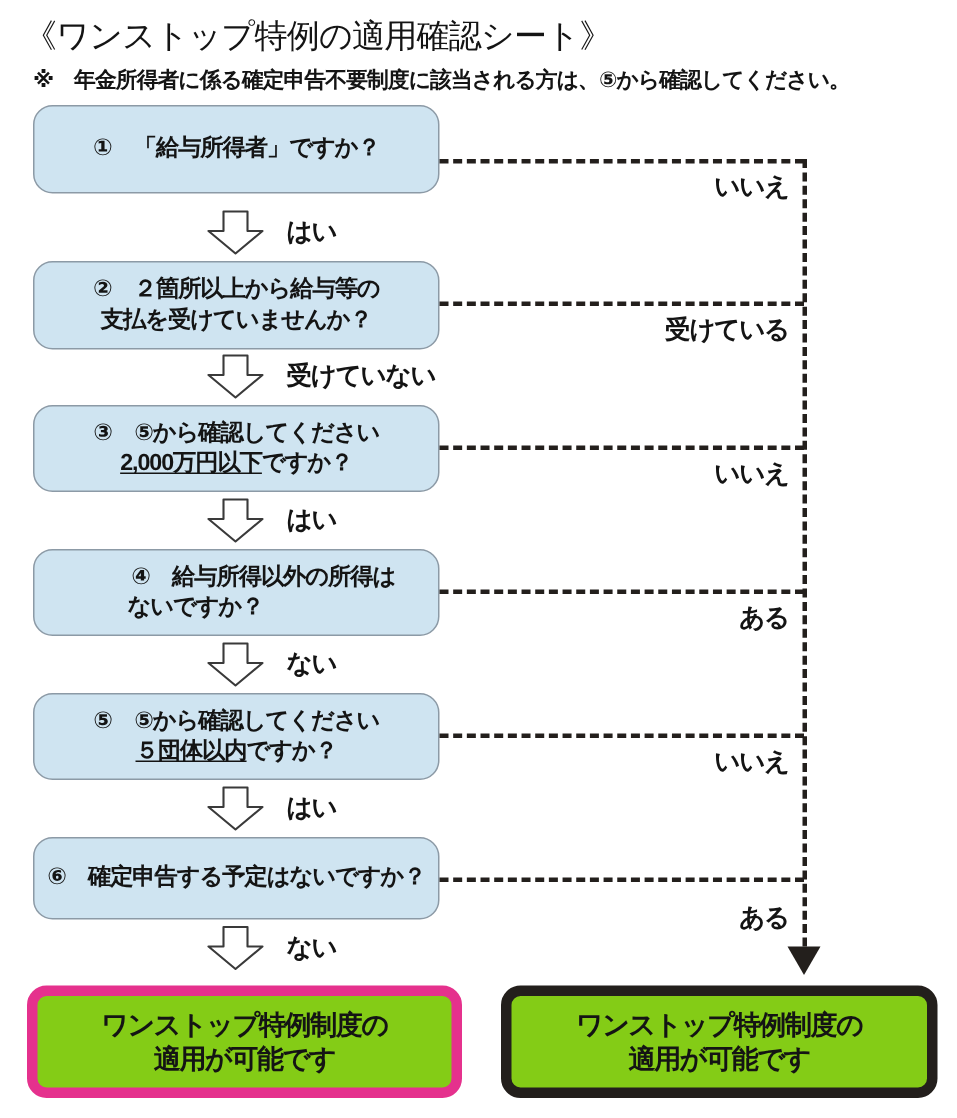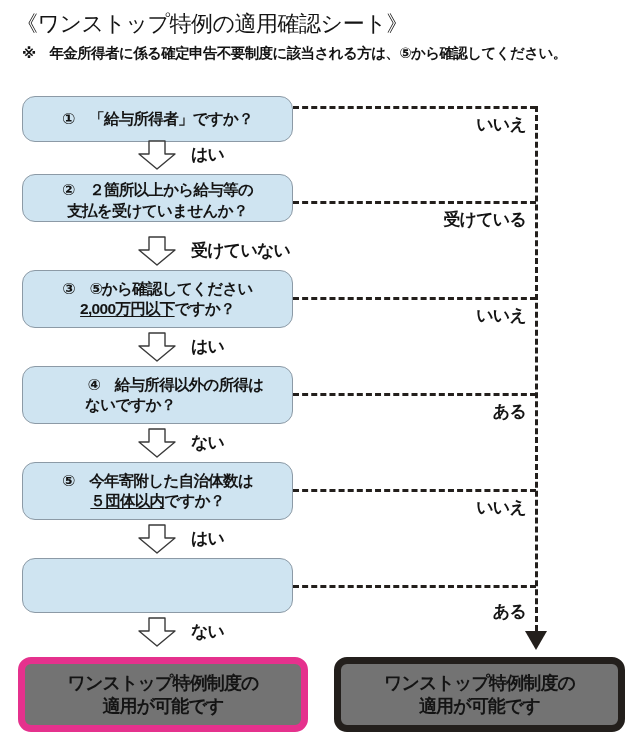--- a/index.html
+++ b/index.html
@@ -113,21 +113,21 @@
     letter-spacing: -0.8px;
     white-space: nowrap;
     text-align: right;
     color: #141414;
   }
 
   
   .result {
     position: absolute;
     box-sizing: border-box;
-    background: #737373;
+    background: #84cc16;
     border-radius: 13px;
     display: flex;
     flex-direction: column;
     align-items: center;
     justify-content: center;
     text-align: left;
   }
   #result-ok {
     left: 18px;  top: 657px;
     width: 290px; height: 75px;
@@ -146,31 +146,31 @@
     white-space: nowrap;
     color: #141414;
   }
 </style>
 </head>
 <body>
 
 <div id="sheet-title">《ワンストップ特例の適用確認シート》</div>
 <div id="sheet-note">※　年金所得者に係る確定申告不要制度に該当される方は、⑤から確認してください。</div>
 
-<div class="qbox" id="box-q1" style="top:96px; height:46px;">
+<div class="qbox" id="box-q1" style="top:70px; height:59px;">
   <div class="qline">①　「給与所得者」ですか？</div>
 </div>
 <div class="downarrow" style="left:138px; top:140px;">
   <svg viewBox="0 0 38 30" preserveAspectRatio="none">
     <polygon points="11,1 27,1 27,14 37,14 19,29 1,14 11,14" fill="#ffffff" stroke="#3a3a3a" stroke-width="1.4" stroke-linejoin="round"></polygon>
   </svg>
 </div>
 <div class="yeslabel" style="left:191px; top:143px;">はい</div>
 
-<div class="qbox" id="box-q2" style="top:174px; height:48px;justify-content:flex-end;">
+<div class="qbox" id="box-q2" style="top:174px; height:59px;">
   <div class="qline">②　２箇所以上から給与等の</div>
   <div class="qline">支払を受けていませんか？</div>
 </div>
 <div class="downarrow" style="left:138px; top:236px;">
   <svg viewBox="0 0 38 30" preserveAspectRatio="none">
     <polygon points="11,1 27,1 27,14 37,14 19,29 1,14 11,14" fill="#ffffff" stroke="#3a3a3a" stroke-width="1.4" stroke-linejoin="round"></polygon>
   </svg>
 </div>
 <div class="yeslabel" style="left:191px; top:239px;">受けていない</div>
 
@@ -190,31 +190,32 @@
   <div class="qline leftish">ないですか？</div>
 </div>
 <div class="downarrow" style="left:138px; top:428px;">
   <svg viewBox="0 0 38 30" preserveAspectRatio="none">
     <polygon points="11,1 27,1 27,14 37,14 19,29 1,14 11,14" fill="#ffffff" stroke="#3a3a3a" stroke-width="1.4" stroke-linejoin="round"></polygon>
   </svg>
 </div>
 <div class="yeslabel" style="left:191px; top:431px;">ない</div>
 
 <div class="qbox" id="box-q5" style="top:462px; height:58px;">
-  <div class="qline">⑤　今年寄附した自治体数は</div>
+  <div class="qline">⑤　⑤から確認してください</div>
   <div class="qline"><span class="u">５団体以内</span><span>ですか？</span></div>
 </div>
 <div class="downarrow" style="left:138px; top:524px;">
   <svg viewBox="0 0 38 30" preserveAspectRatio="none">
     <polygon points="11,1 27,1 27,14 37,14 19,29 1,14 11,14" fill="#ffffff" stroke="#3a3a3a" stroke-width="1.4" stroke-linejoin="round"></polygon>
   </svg>
 </div>
 <div class="yeslabel" style="left:191px; top:527px;">はい</div>
 
 <div class="qbox" id="box-q6" style="top:558px; height:55px;">
+  <div class="qline">⑥　確定申告する予定はないですか？</div>
 </div>
 <div class="downarrow" style="left:138px; top:617px;">
   <svg viewBox="0 0 38 30" preserveAspectRatio="none">
     <polygon points="11,1 27,1 27,14 37,14 19,29 1,14 11,14" fill="#ffffff" stroke="#3a3a3a" stroke-width="1.4" stroke-linejoin="round"></polygon>
   </svg>
 </div>
 <div class="yeslabel" style="left:191px; top:620px;">ない</div>
 
 <div class="hdash" style="left:293px; top:106px; width:243px;"></div>
 <div class="nolabel" style="left:410px; top:113px; width:116px;">いいえ</div>

